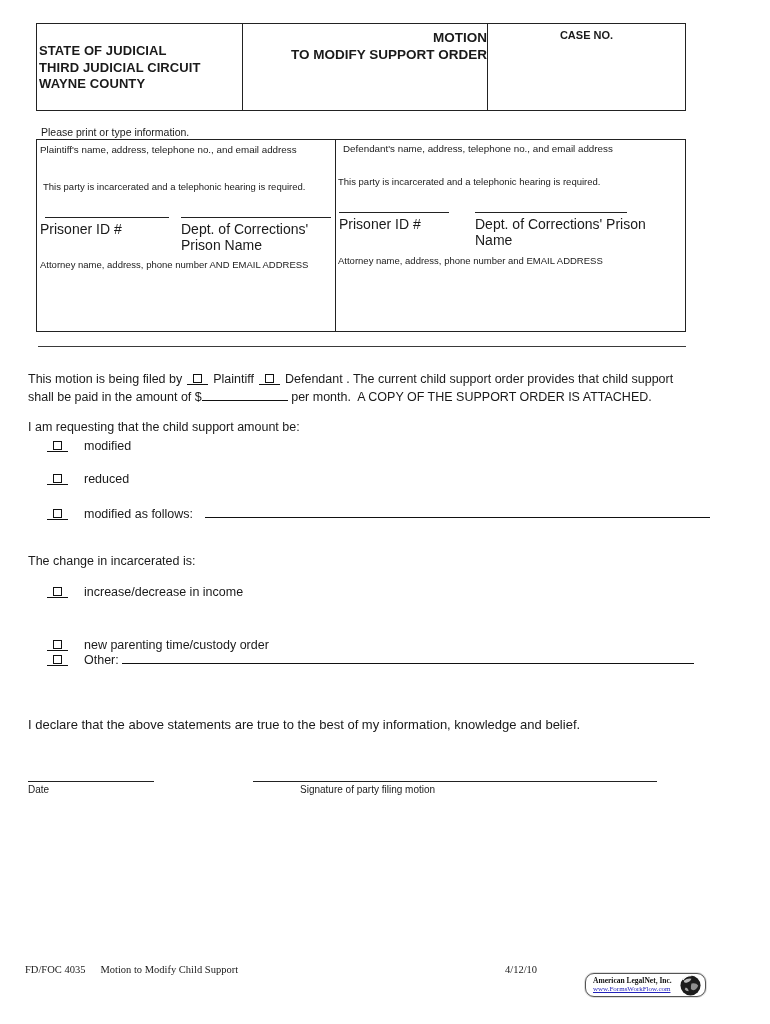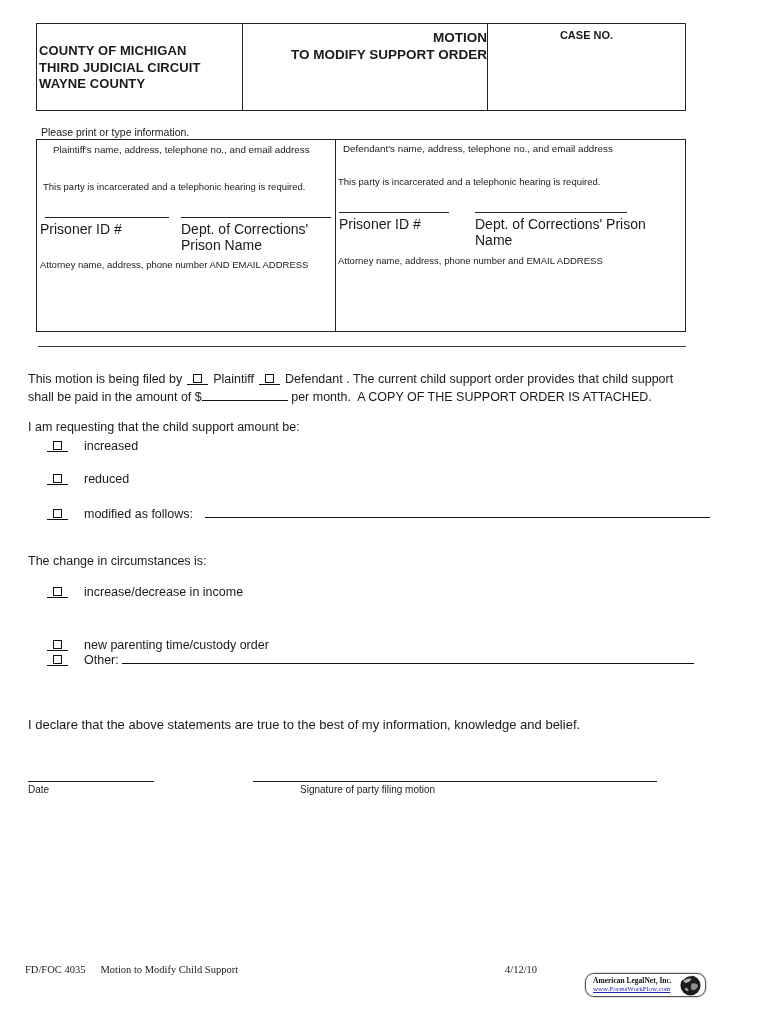--- a/index.html
+++ b/index.html
@@ -32,21 +32,21 @@
   }
   .pcol { position:relative; height:100%; font-size:9.5px; }
   .pcol.left  { width:299px; border-right:1.4px solid #222; }
   .pcol.right { flex:1; }
   .pcol .box-head   { position:absolute; font-size:9.8px; }
   .pcol .incarc     { position:absolute; font-size:9.5px; }
   .pcol .atty       { position:absolute; font-size:9.5px; }
   .pcol .sub-label  { position:absolute; font-size:14px; }
   .field-line { position:absolute; border-bottom:1px solid #222; height:0; }
 
-  .pcol.left  .box-head { left:16px;  top:4px;  }
+  .pcol.left  .box-head { left:3px;  top:4px;  }
   .pcol.left  .incarc   { left:6px;  top:41px; }
   .pcol.left  .line1    { left:8px;  top:77px; width:124px; }
   .pcol.left  .line2    { left:144px;top:77px; width:150px; }
   .pcol.left  .lbl1     { left:3px;  top:81px; }
   .pcol.left  .lbl2     { left:144px;top:81px; }
   .pcol.left  .atty     { left:3px;  top:119px;}
 
   .pcol.right .box-head { left:7px;  top:3px;  }
   .pcol.right .incarc   { left:2px;  top:36px; }
   .pcol.right .line1    { left:3px;  top:72px; width:110px; }
@@ -105,21 +105,21 @@
   .logo-site { font-size:7px; color:#2323bb; text-decoration:underline; white-space:nowrap; }
   .globe { width:23px; height:23px; flex:0 0 auto; margin-left:1px; }
 </style>
 </head>
 <body>
 
 <div class="page">
 
   <div class="header-table">
     <div class="hcell court">
-      <div>COUNTY OF MICHIGAN</div>
+      <div>STATE OF JUDICIAL</div>
       <div>THIRD JUDICIAL CIRCUIT</div>
       <div>WAYNE COUNTY</div>
     </div>
     <div class="hcell title">
       <div>MOTION</div>
       <div>TO MODIFY SUPPORT ORDER</div>
     </div>
     <div class="hcell caseno">
       <div class="lbl">CASE NO.</div>
       <div></div>
@@ -151,27 +151,27 @@
 
   <div class="divider-rule"></div>
 
   <div class="motion-para">
     <div class="motion-line"><span>This motion is being filed by</span><span class="cb-wrap"><span class="cb-box"></span></span><span>Plaintiff</span><span class="cb-wrap"><span class="cb-box"></span></span><span>Defendant</span><span> . The current child support order provides that child support</span></div>
     <div class="motion-line"><span>shall be paid in the amount of $</span><span class="fill-line w86"></span><span> per month.  A COPY OF THE SUPPORT ORDER IS ATTACHED.</span></div>
   </div>
 
   <div class="sec-heading" style="top:420px;">I am requesting that the child support amount be:</div>
 
-  <div class="cb-row" style="top:439px;"><span class="cb-wrap"><span class="cb-box"></span></span><span class="row-label">increased</span></div>
+  <div class="cb-row" style="top:439px;"><span class="cb-wrap"><span class="cb-box"></span></span><span class="row-label">modified</span></div>
 
   <div class="cb-row" style="top:472px;"><span class="cb-wrap"><span class="cb-box"></span></span><span class="row-label">reduced</span></div>
 
   <div class="cb-row" style="top:505px;"><span class="cb-wrap"><span class="cb-box"></span></span><span class="row-label">modified as follows:</span><span class="fill-line w505"></span></div>
 
-  <div class="sec-heading" style="top:554px;">The change in circumstances is:</div>
+  <div class="sec-heading" style="top:554px;">The change in incarcerated is:</div>
 
   <div class="cb-row" style="top:585px;"><span class="cb-wrap"><span class="cb-box"></span></span><span class="row-label">increase/decrease in income</span></div>
 
   <div class="cb-row" style="top:638px;"><span class="cb-wrap"><span class="cb-box"></span></span><span class="row-label">new parenting time/custody order</span></div>
 
   <div class="cb-row" style="top:651px;"><span class="cb-wrap"><span class="cb-box"></span></span><span class="row-label">Other:</span><span class="fill-line w572"></span></div>
 
   <div class="declaration">I declare that the above statements are true to the best of my information, knowledge and belief.</div>
 
   <div class="date-line"></div>

